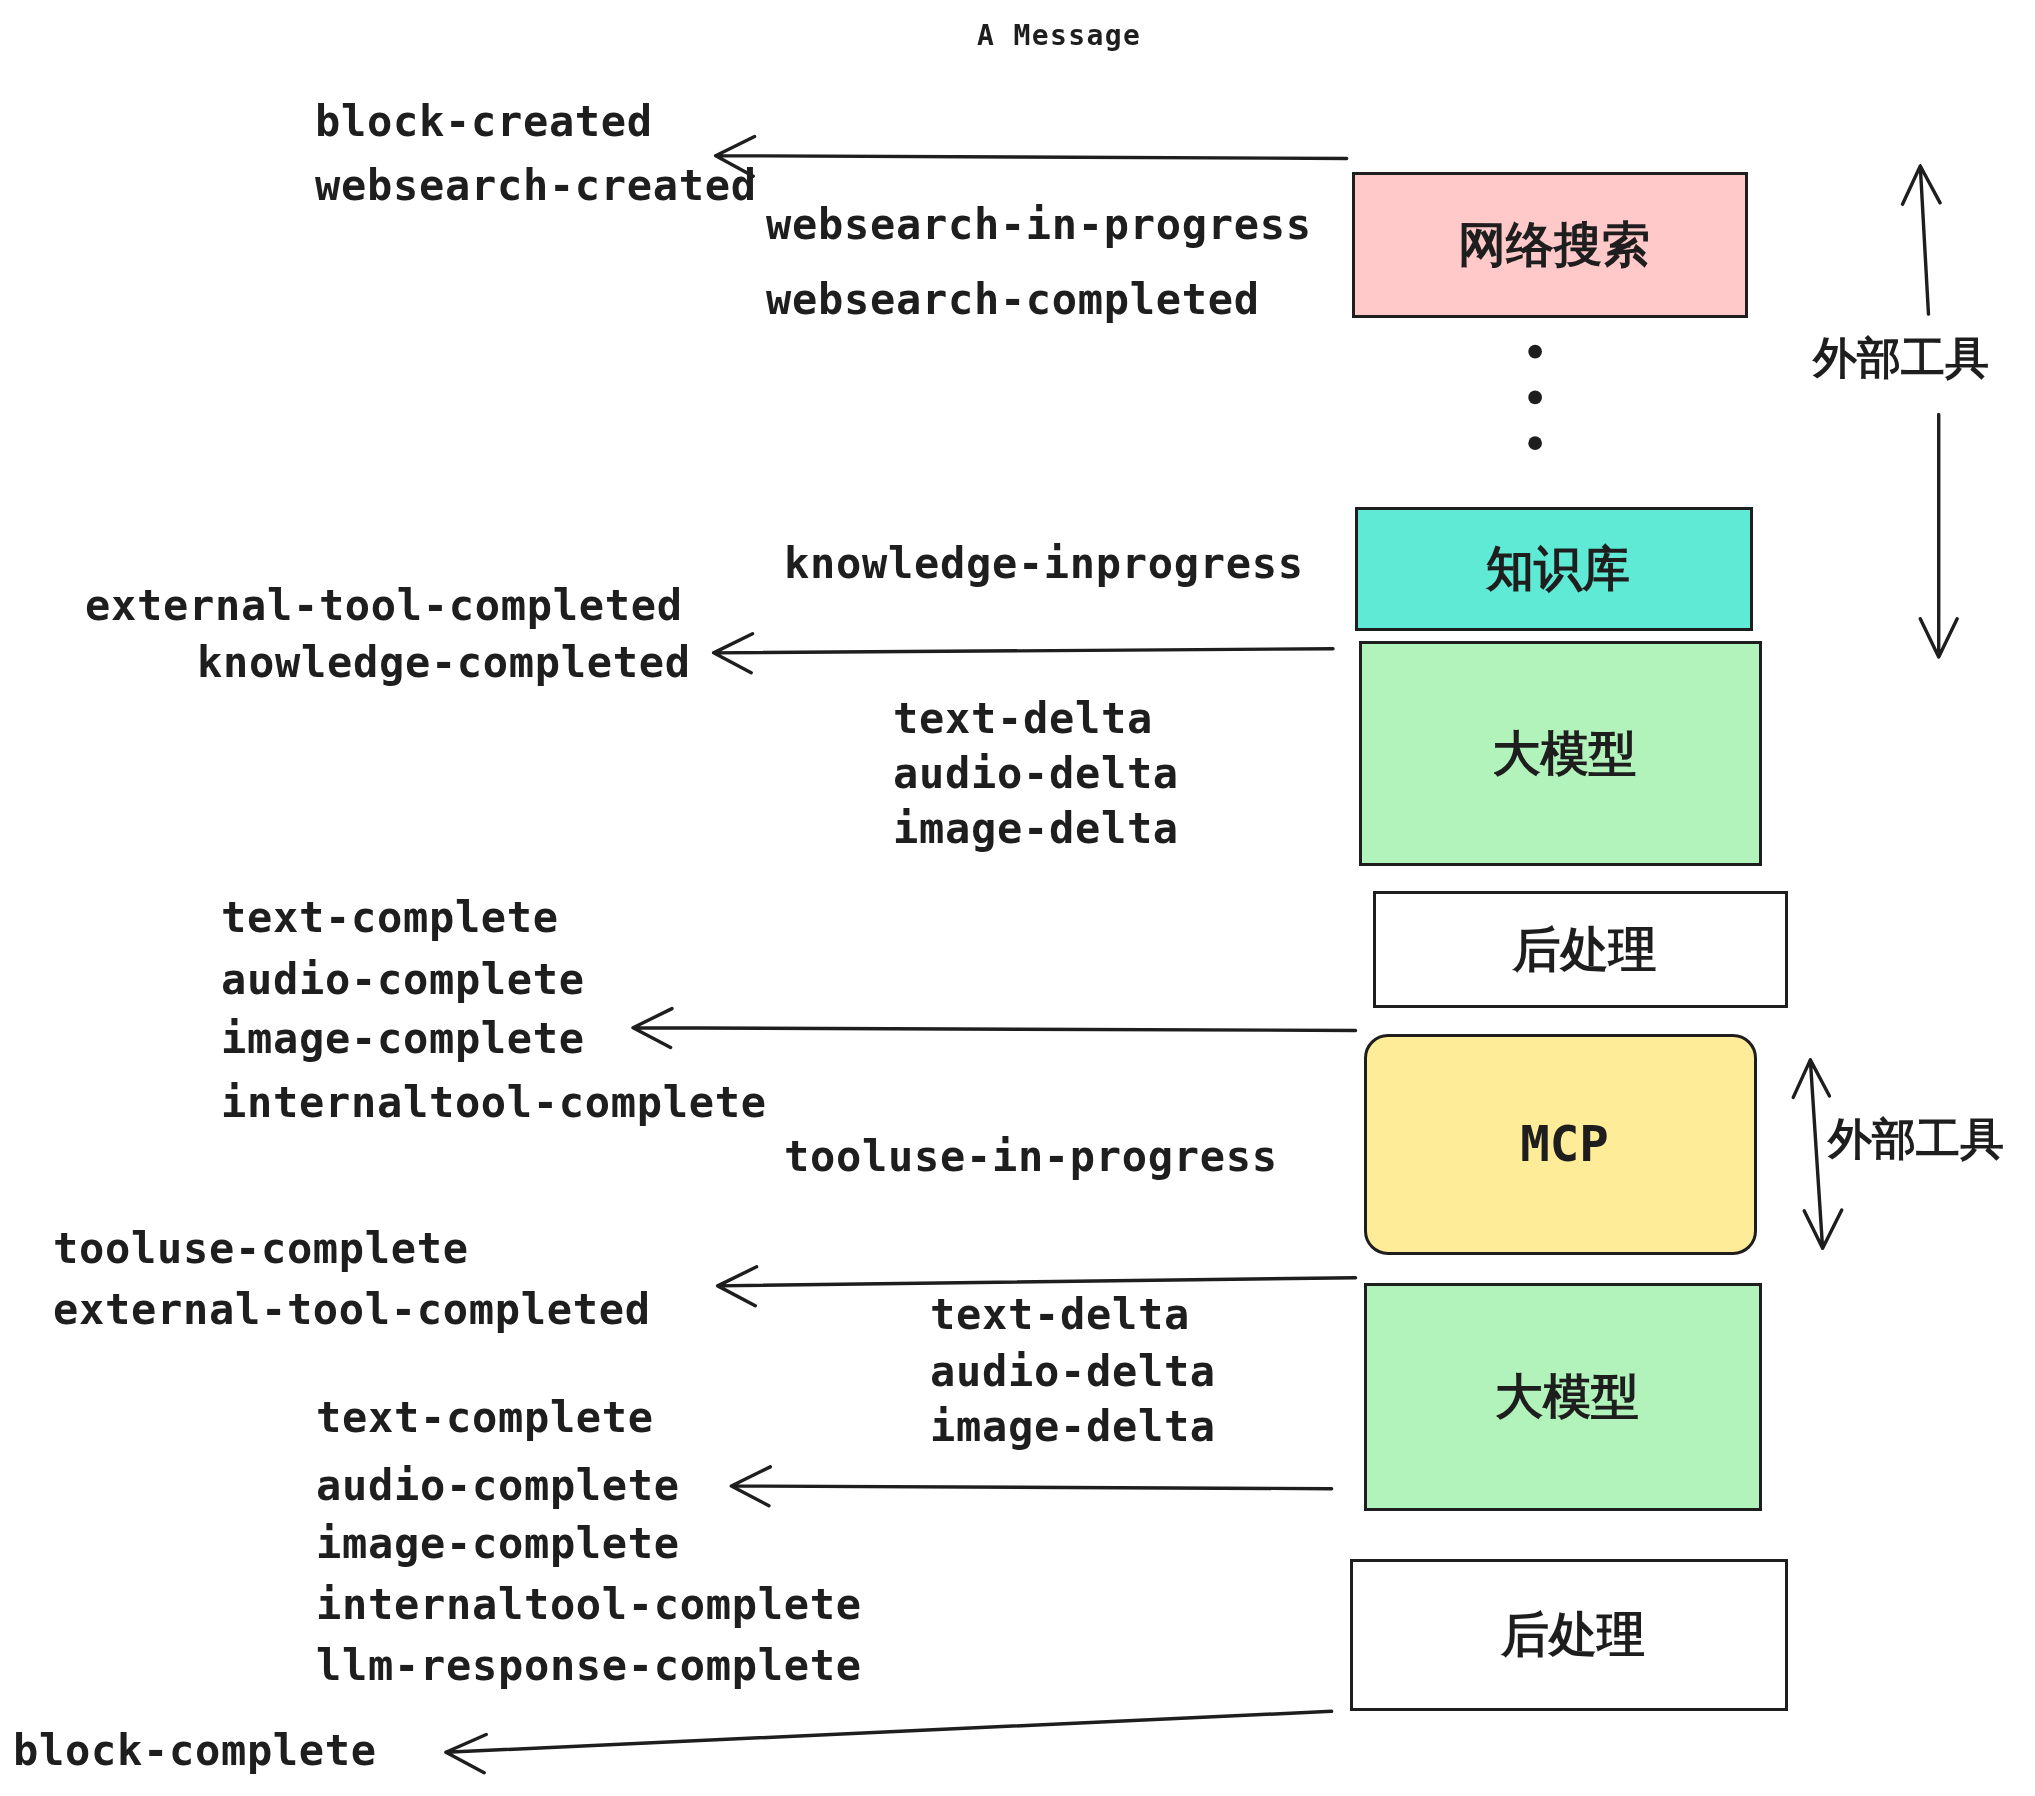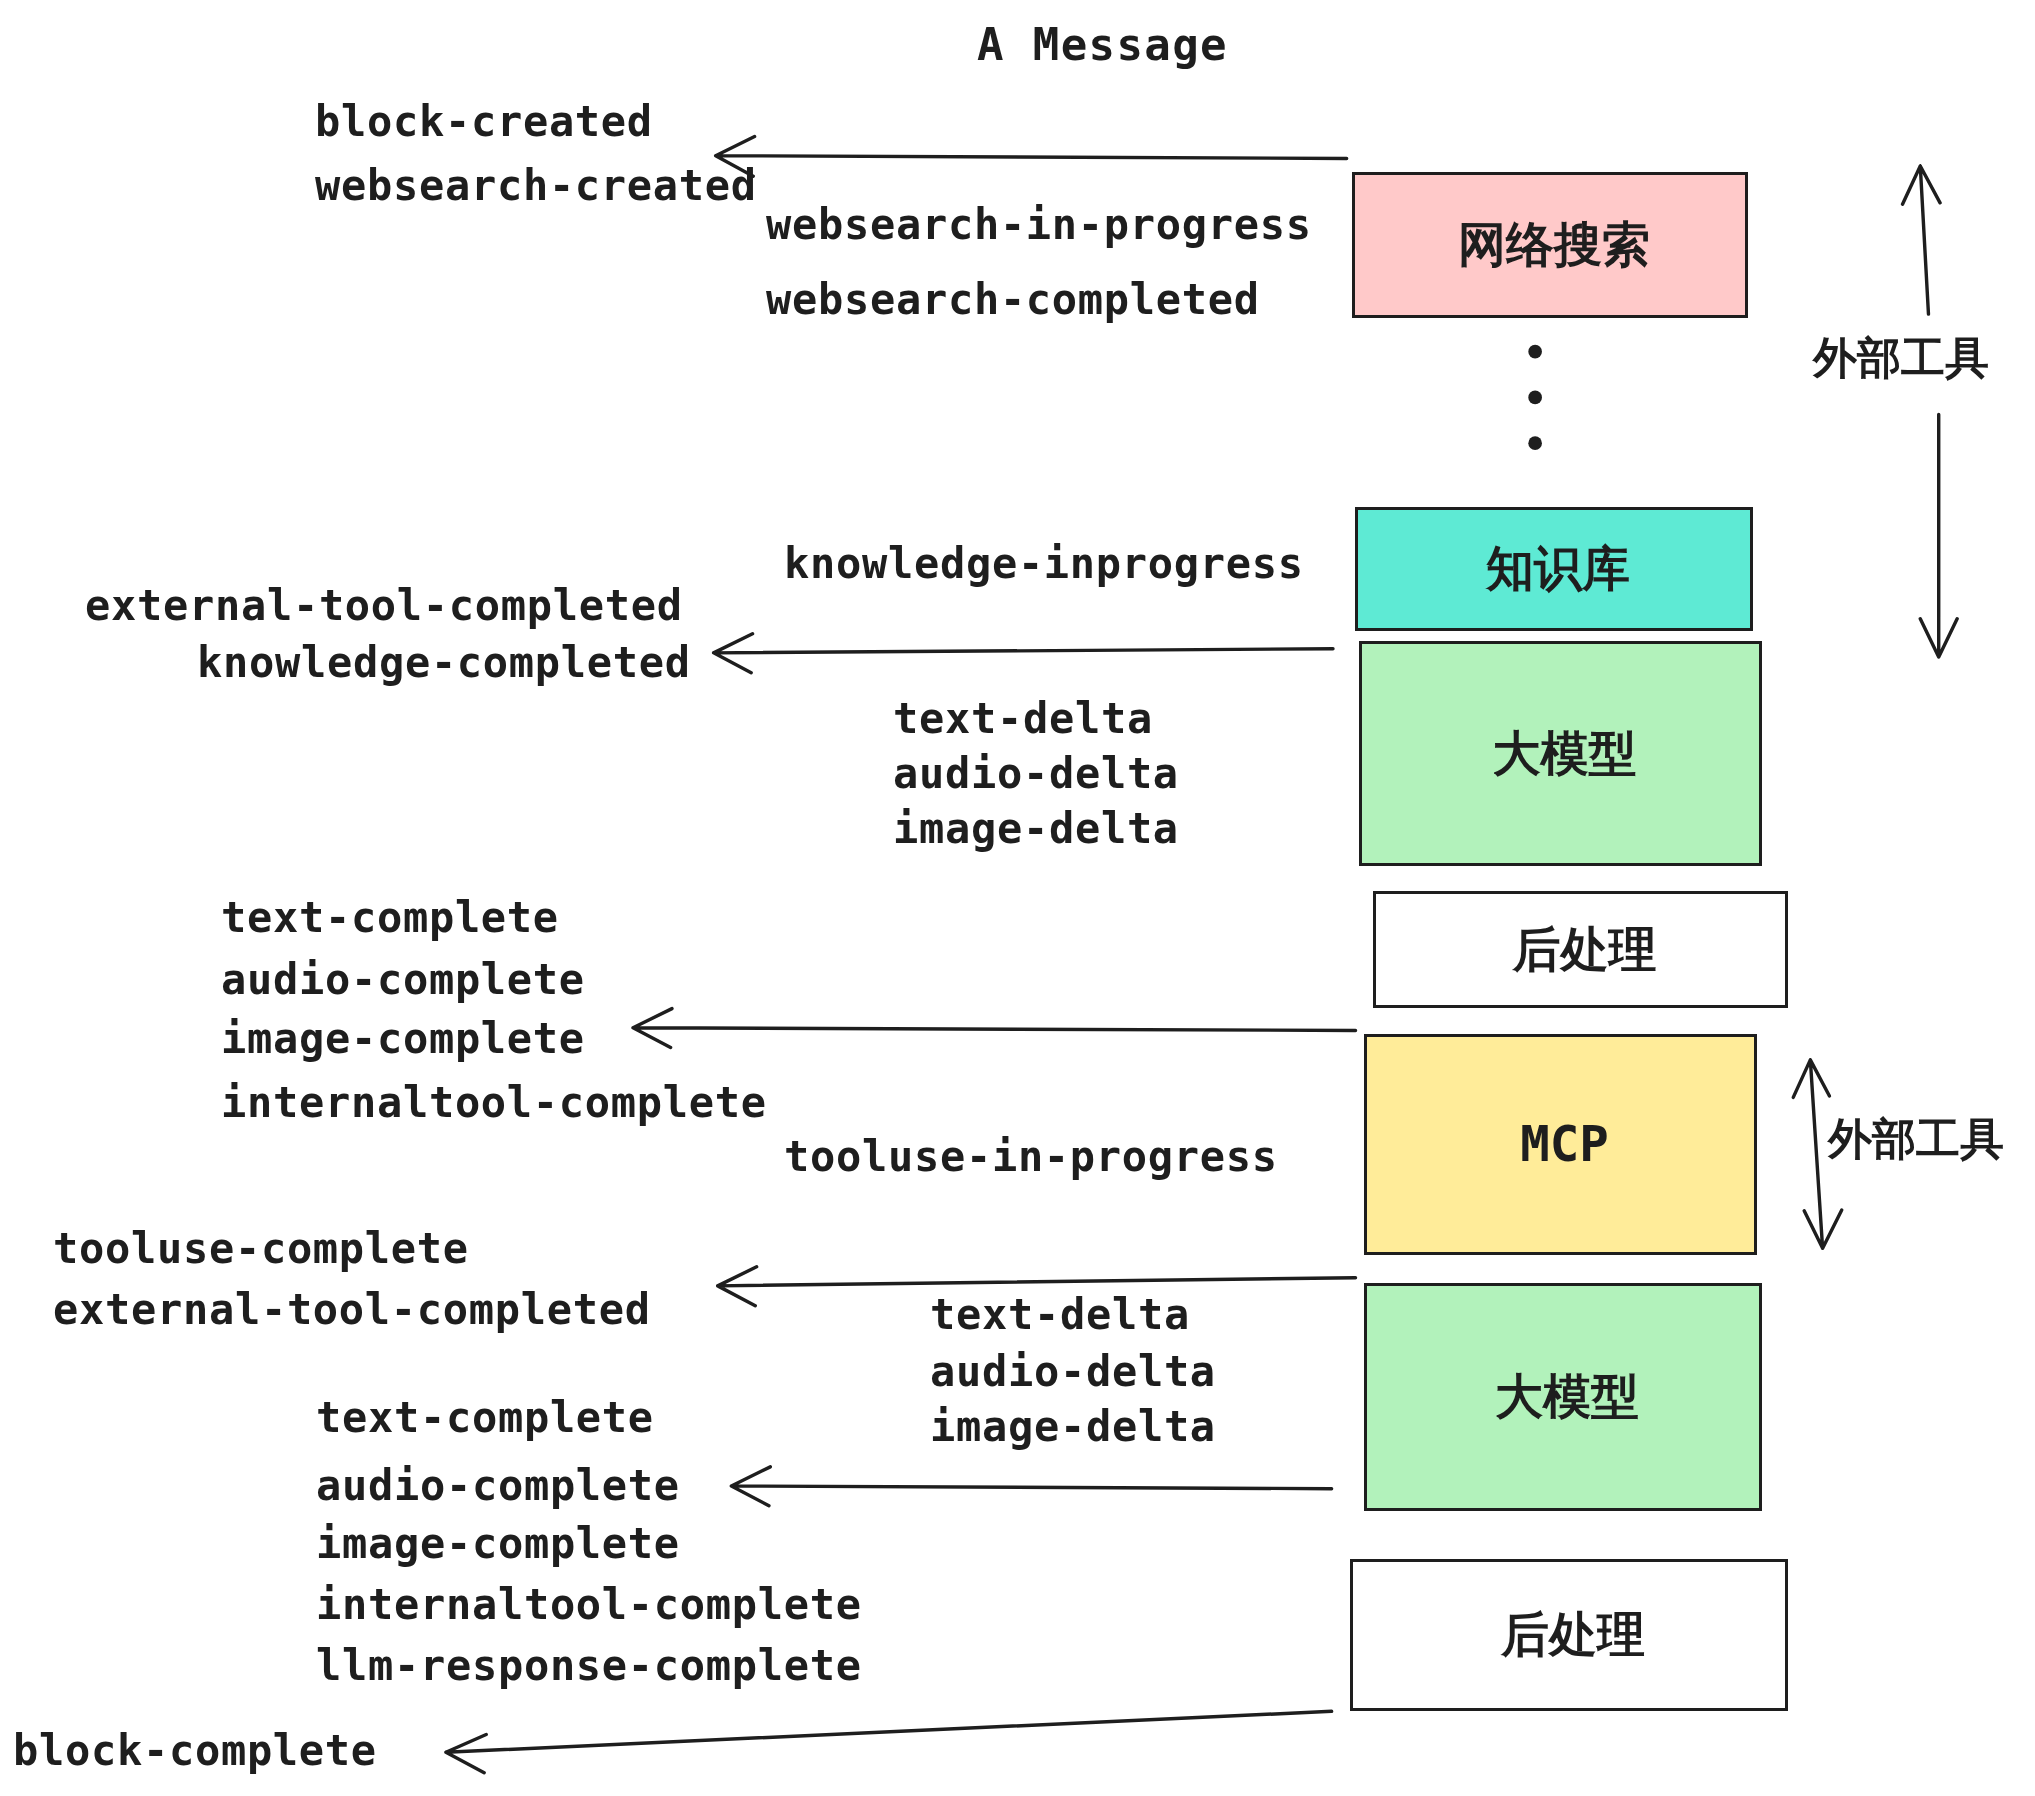--- a/index.html
+++ b/index.html
@@ -6,21 +6,21 @@
   #canvas{
     position:relative;
     width:2035px;height:1796px;
     background:#ffffff;
     font-family:"DejaVu Sans Mono","Liberation Mono",monospace;
     color:#1e1e1e;
     overflow:hidden;
   }
   .title{
     position:absolute;
-    font-size:44px;font-weight:bold;letter-spacing:1.4px;
+    font-size:28px;font-weight:bold;letter-spacing:1.4px;
     white-space:nowrap;
   }
   .ev{
     position:absolute;
     font-size:42px;font-weight:bold;letter-spacing:0.7px;
     white-space:nowrap;
     transform:translateY(-50%);
     line-height:1;
   }
   .box{
@@ -66,21 +66,21 @@
   </div>
 
   <div class="box" style="left: 1359px; top: 641px; width: 403px; height: 225px; background: rgb(178, 242, 187);">
     <span class="box-label">大模型</span>
   </div>
 
   <div class="box" style="left: 1373px; top: 891px; width: 415px; height: 117px; background: rgb(255, 255, 255);">
     <span class="box-label">后处理</span>
   </div>
 
-  <div class="box" style="left: 1364px; top: 1034px; width: 393px; height: 221px; background: rgb(255, 236, 153);">
+  <div class="box" style="left: 1364px; top: 1034px; width: 393px; height: 221px; background: rgb(255, 236, 153); border-radius: 24px;">
     <span class="box-label mono">MCP</span>
   </div>
 
   <div class="box" style="left: 1364px; top: 1283px; width: 398px; height: 228px; background: rgb(178, 242, 187);">
     <span class="box-label">大模型</span>
   </div>
 
   <div class="box" style="left: 1350px; top: 1559px; width: 438px; height: 152px; background: rgb(255, 255, 255);">
     <span class="box-label">后处理</span>
   </div>

